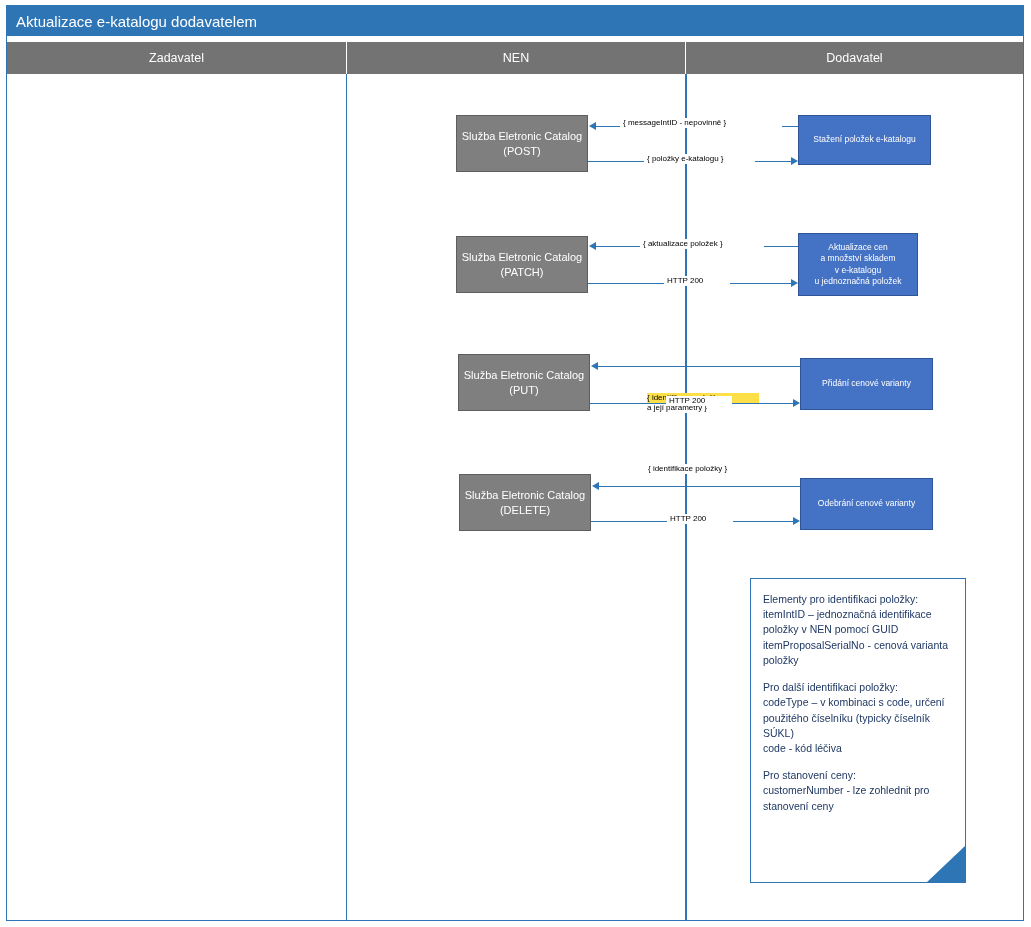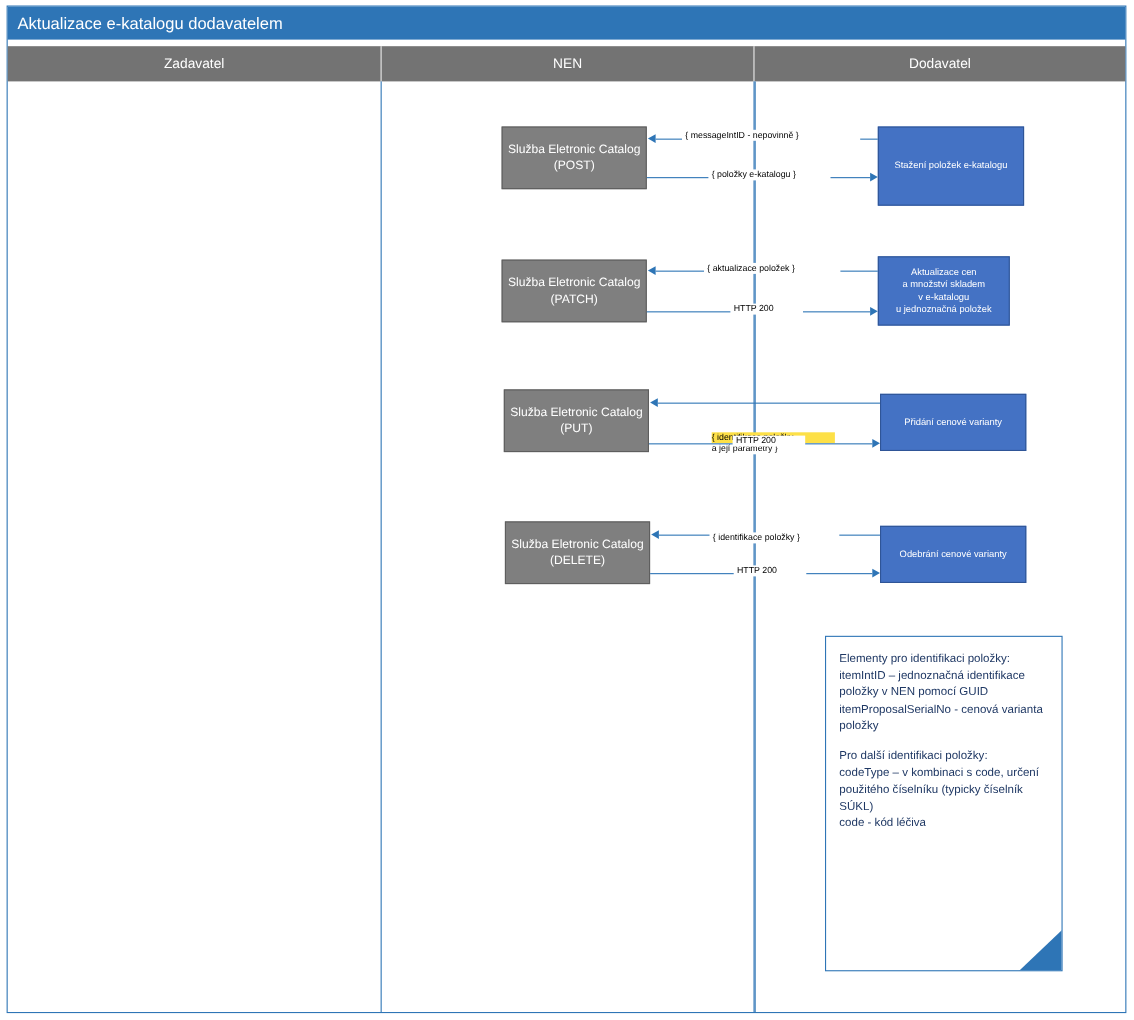--- a/index.html
+++ b/index.html
@@ -191,21 +191,21 @@
   <div class="lane-body" style="left:347px; width:339px;"></div>
   <div class="lane-body last" style="left:686px; width:337px;"></div>
   <div class="boundary-line" style="left:686px;"></div>
 
   <div class="box gray" style="left:456px; top:115px; width:132px; height:57px;">
     <div class="inner">
       <div>Služba Eletronic Catalog</div>
       <div>(POST)</div>
     </div>
   </div>
-  <div class="box blue" style="left:798px; top:115px; width:133px; height:72px;">
+  <div class="box blue" style="left:798px; top:115px; width:133px; height:50px;">
     <div class="inner">Stažení položek e-katalogu</div>
   </div>
 
   <div class="conn" style="left:596px; top:126px; width:202px;"></div>
   <div class="arrow-left" style="left:589px; top:122px;"></div>
   <div class="conn-label" style="left:620px; top:118px; width:156px;">{ messageIntID - nepovinně }</div>
 
   <div class="conn" style="left:588px; top:161px; width:203px;"></div>
   <div class="arrow-right" style="left:791px; top:157px;"></div>
   <div class="conn-label" style="left:644px; top:154px; width:105px;">{  položky  e-katalogu }</div>
@@ -254,30 +254,32 @@
     <div class="inner">
       <div>Služba Eletronic Catalog</div>
       <div>(DELETE)</div>
     </div>
   </div>
   <div class="box blue" style="left:800px; top:478px; width:133px; height:52px;">
     <div class="inner">Odebrání cenové varianty</div>
   </div>
   <div class="conn" style="left:599px; top:486px; width:201px;"></div>
   <div class="arrow-left" style="left:592px; top:482px;"></div>
-  <div class="conn-label" style="left:645px; top:484px; width:112px;">{ identifikace položky }</div>
+  <div class="conn-label" style="left:645px; top:464px; width:112px;">{ identifikace položky }</div>
   <div class="conn" style="left:591px; top:521px; width:202px;"></div>
   <div class="arrow-right" style="left:793px; top:517px;"></div>
   <div class="conn-label" style="left:667px; top:514px; width:60px;">HTTP 200</div>
 
   <div class="note">
     <p style="white-space:pre-line;">Elementy pro identifikaci položky:
 itemIntID – jednoznačná identifikace položky v NEN pomocí GUID
 itemProposalSerialNo - cenová varianta položky</p>
     <p style="white-space:pre-line;">Pro další identifikaci položky:
 codeType – v kombinaci s code, určení použitého číselníku (typicky číselník SÚKL)
 code - kód léčiva</p>
+    <p style="white-space:pre-line;">Pro stanovení ceny:
+customerNumber - lze zohlednit pro stanovení ceny</p>
     <div class="note-fold-wrap">
       <div class="note-fold"></div>
     </div>
   </div>
 
 </div>
 
 </body></html>

